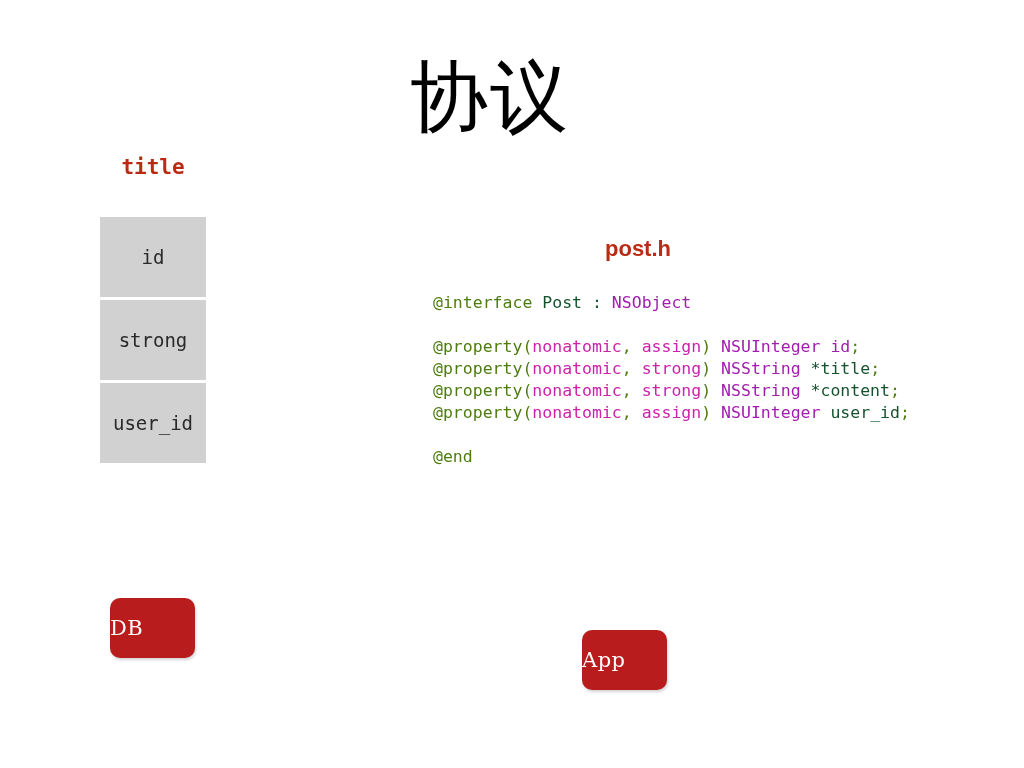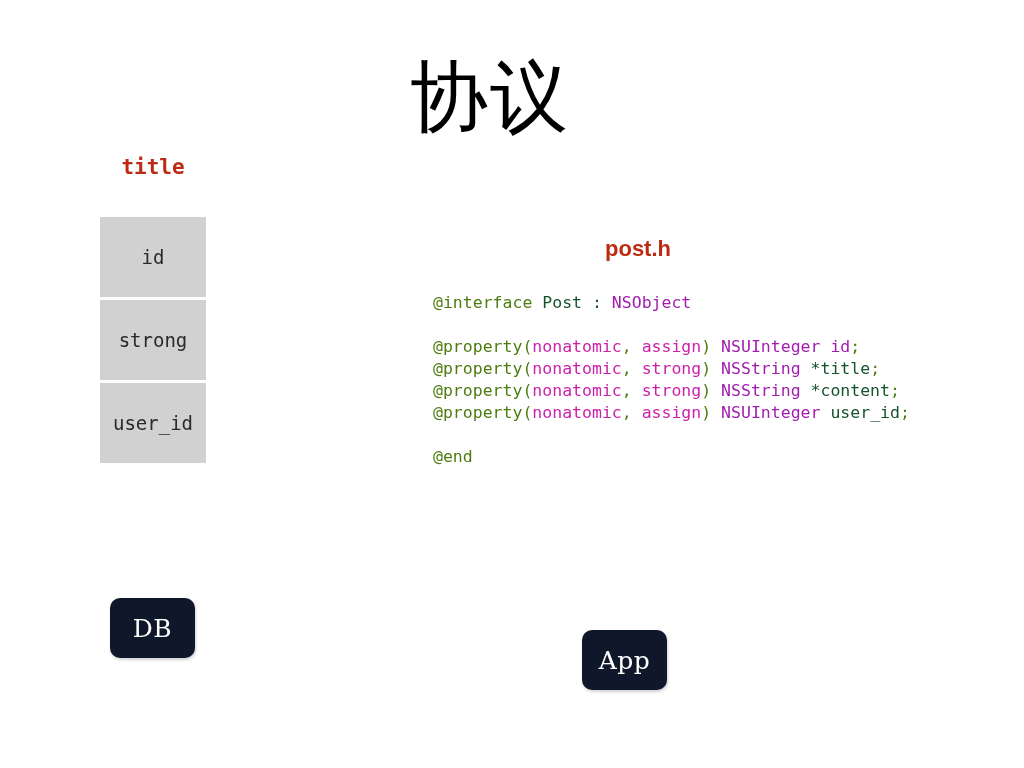--- a/index.html
+++ b/index.html
@@ -73,28 +73,27 @@
     color: #2a2a2a;
     letter-spacing: 0px;
   }
   .db-cell:last-child { margin-bottom: 0; }
 
   
   .green-box {
     position: absolute;
     width: 85px;
     height: 60px;
-    background: #0f172a;
+    background: #b91c1c;
     border-radius: 10px;
     display: flex;
     align-items: center;
-    justify-content: center;
     color: #ffffff;
     font-family: "DejaVu Serif", serif;
-    font-size: 25px;
+    font-size: 21px;
     letter-spacing: 0.5px;
     box-shadow: 1px 2px 3px rgba(0,0,0,0.18);
   }
 
   #db-box  { left: 110px; top: 598px; }
   #app-box { left: 582px; top: 630px; }
 
   
   #code-panel {
     position: absolute;

